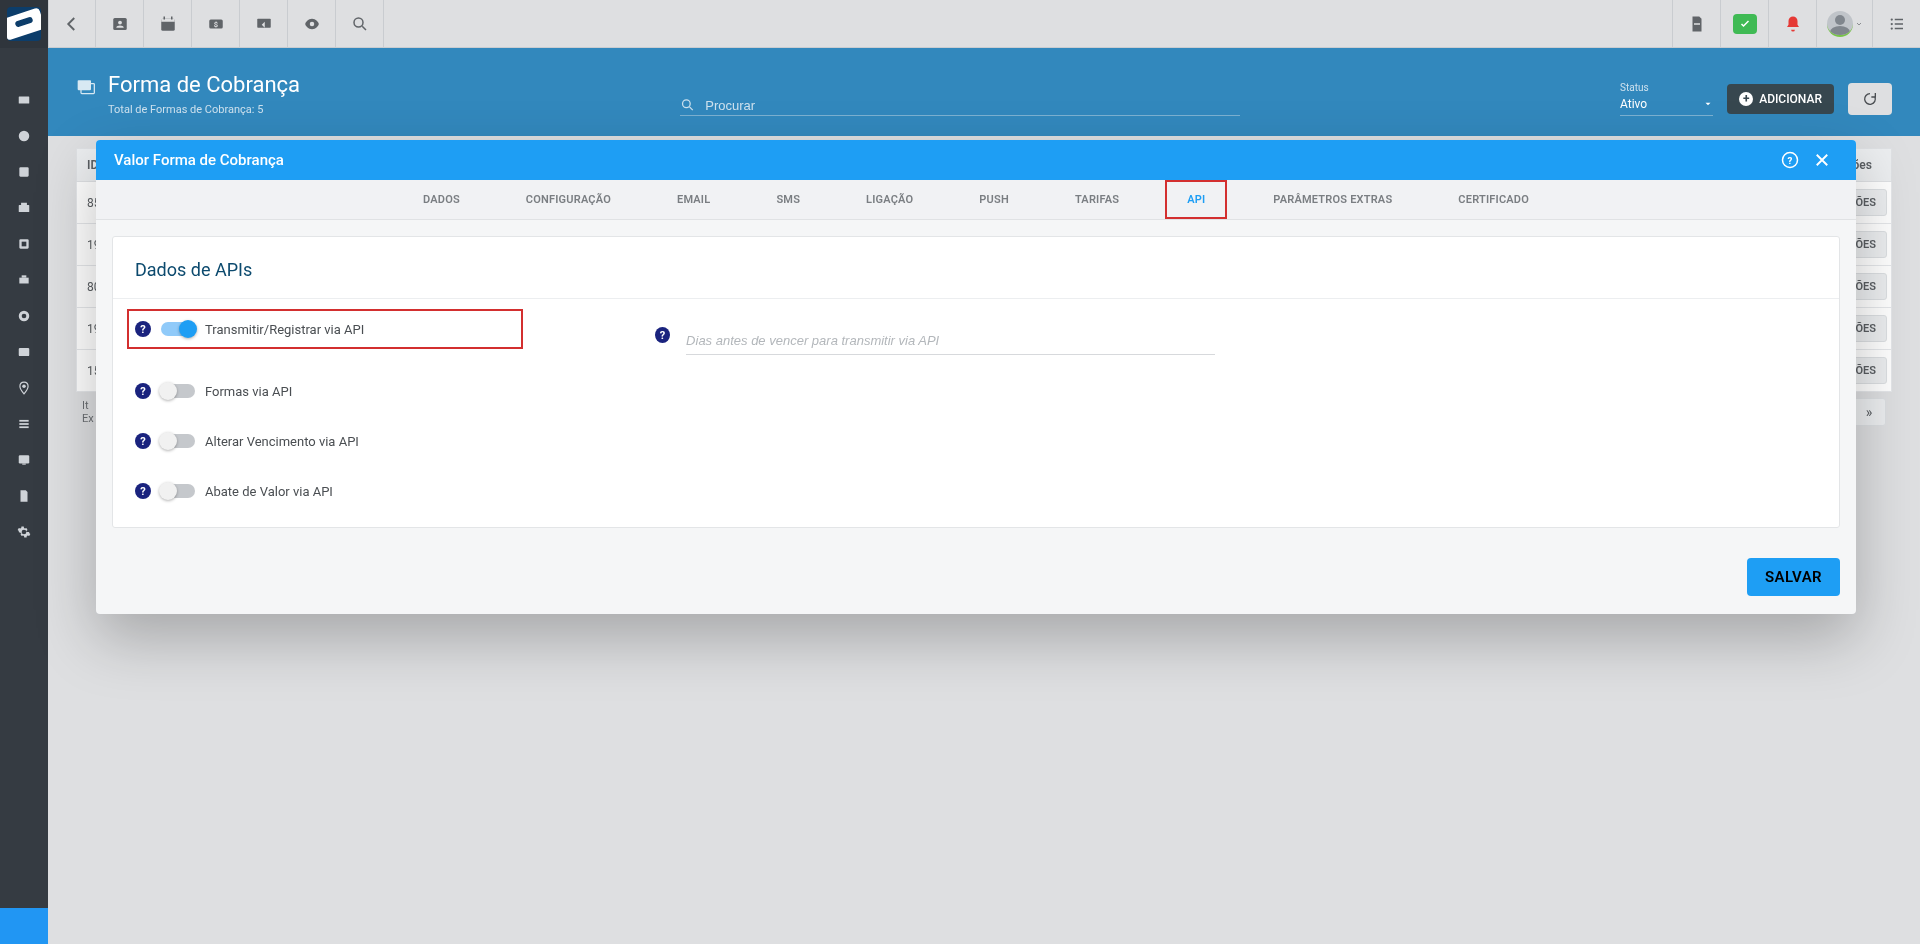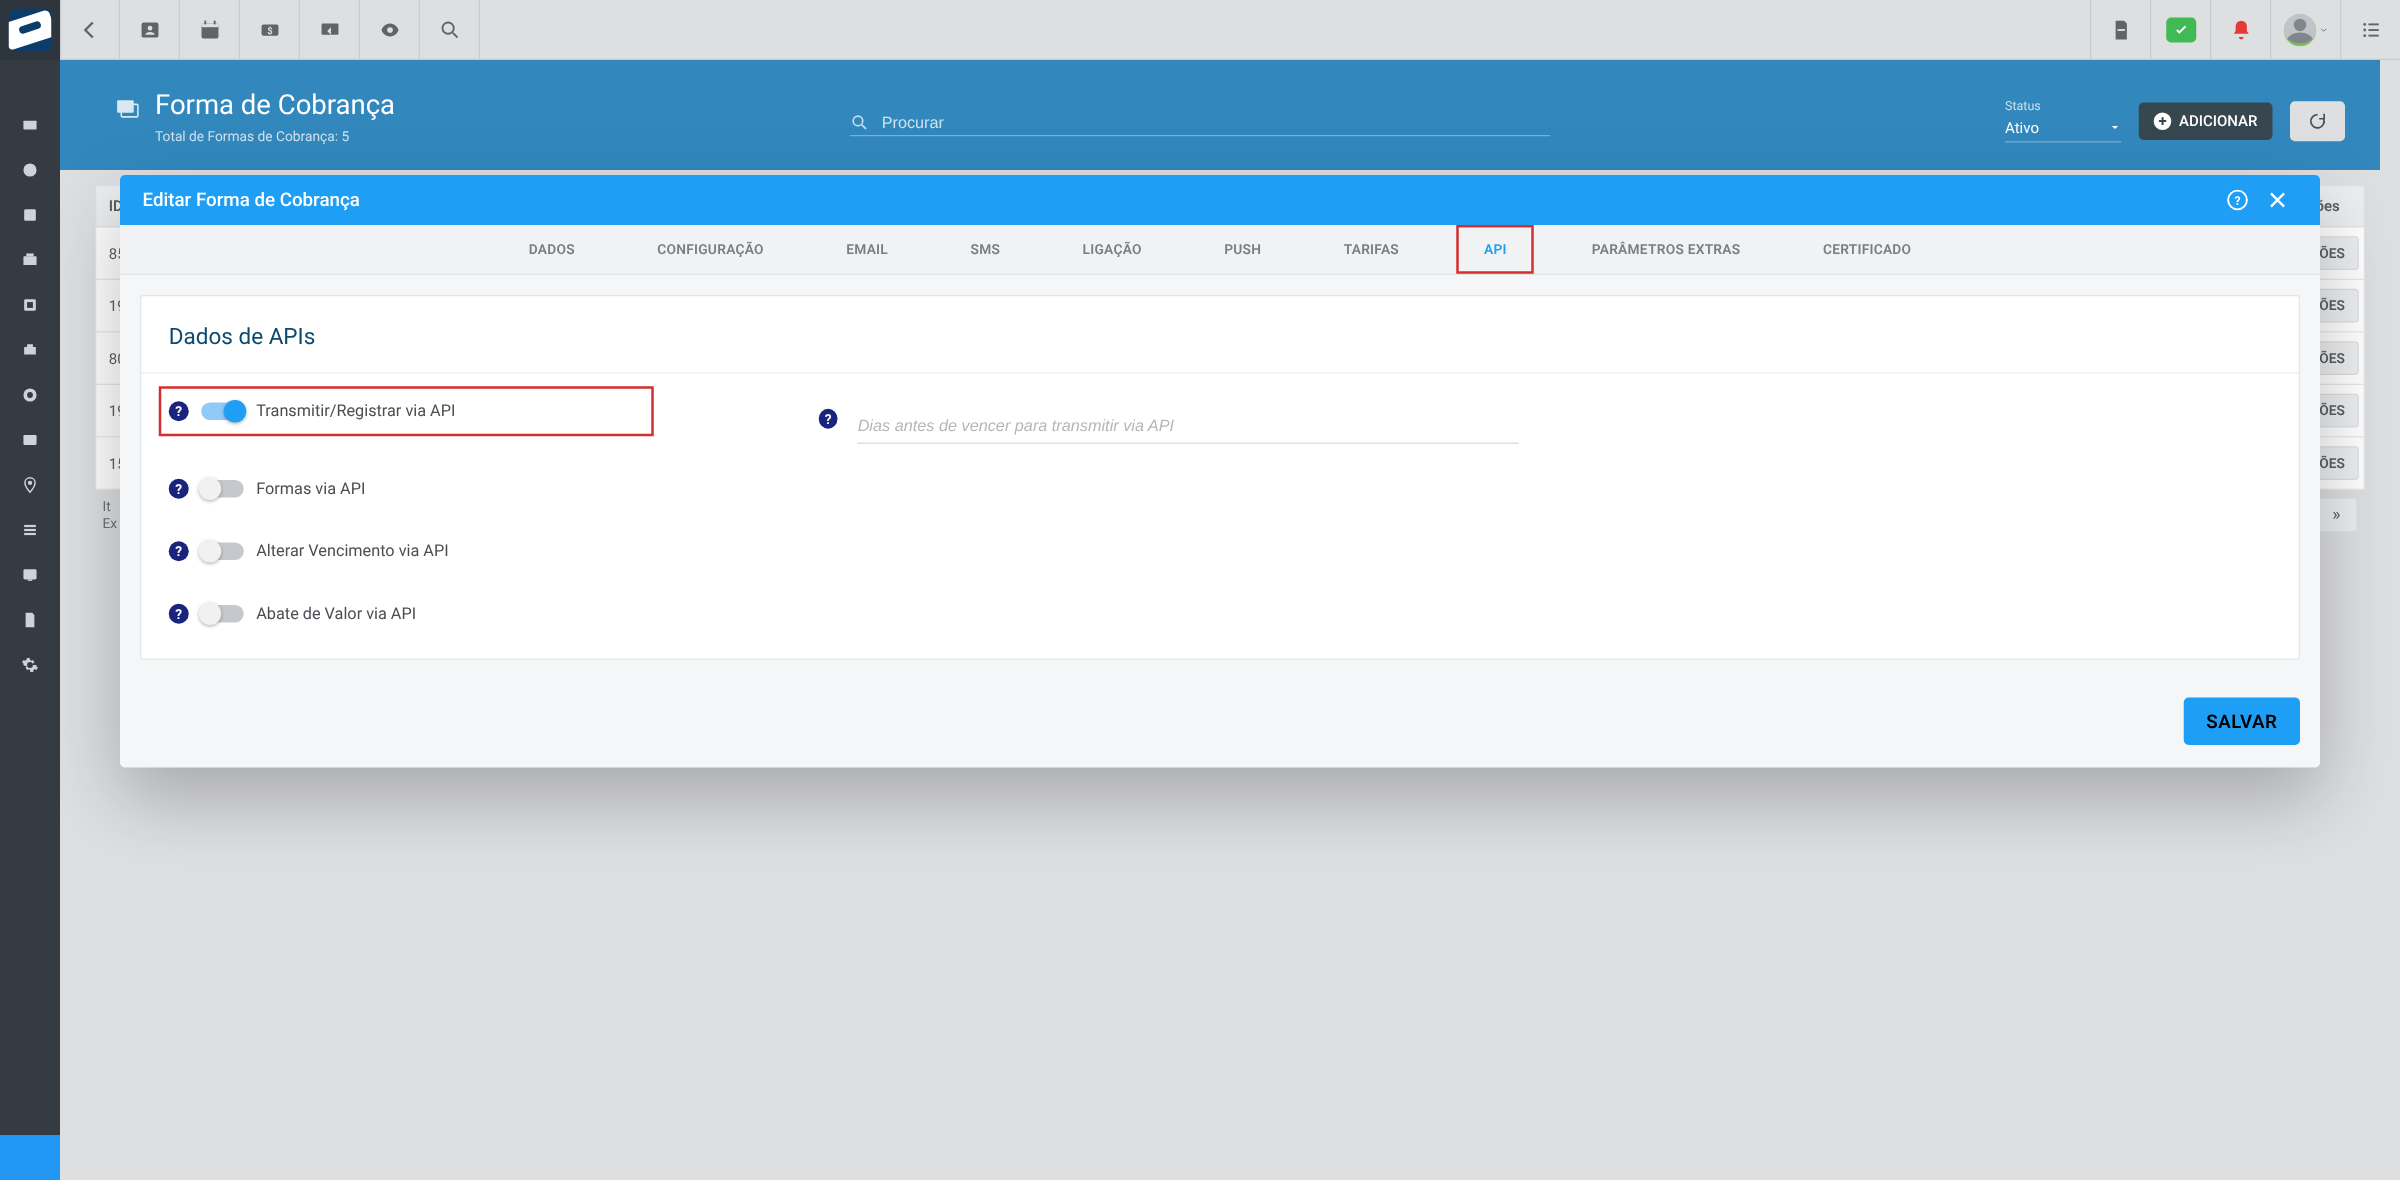--- a/index.html
+++ b/index.html
@@ -25,21 +25,21 @@
 .tb-right { display: flex; align-items: stretch; }
 .tb-right .tb-btn { border-left: 1px solid #c9ccd0; border-right: none; }
 .tb-check { color: #fff; background: #3fba54; border-radius: 4px; width: 24px; height: 20px; display: flex; align-items: center; justify-content: center; }
 .tb-bell { color: #e53935; }
 .tb-avatar { width: 56px; display: flex; align-items: center; justify-content: center; gap: 2px; border-left: 1px solid #c9ccd0; cursor: pointer; }
 .avatar-circle { width: 26px; height: 26px; background: #c0c4c9; border-radius: 50%; position: relative; overflow: hidden; border-bottom: 2px solid #78c449; }
 .avatar-circle::before { content: ""; position: absolute; width: 10px; height: 10px; background: #80868d; border-radius: 50%; top: 4px; left: 8px; }
 .avatar-circle::after { content: ""; position: absolute; width: 20px; height: 12px; background: #80868d; border-radius: 50% 50% 0 0; top: 15px; left: 3px; }
 
 
-.page-header { position: absolute; left: 48px; right: 16px; top: 48px; background: #3288bd; padding: 24px 28px 20px 44px; display: flex; align-items: center; color: #fff; }
+.page-header { position: absolute; left: 48px; right: 0; top: 48px; background: #3288bd; padding: 24px 28px 20px 28px; display: flex; align-items: flex-end; color: #fff; }
 .ph-left { flex: 0 0 auto; display: flex; align-items: flex-start; gap: 12px; }
 .ph-icon svg { width: 20px; height: 20px; fill: #d8e9f3; margin-top: 4px; }
 .ph-title { font-size: 22px; font-weight: 400; }
 .ph-sub { font-size: 11px; color: #cde1ee; margin-top: 6px; }
 .ph-center { flex: 1; display: flex; justify-content: center; }
 .ph-search { display: flex; align-items: center; gap: 10px; border-bottom: 1px solid #7cb1d1; width: 560px; padding-bottom: 2px; margin-top: 10px; }
 .ph-search svg { width: 16px; height: 16px; fill: #cde1ee; }
 .ph-search input { background: transparent; border: none; outline: none; color: #fff; font-size: 13px; width: 100%; }
 .ph-search input::placeholder { color: #cde1ee; }
 .ph-right { flex: 0 0 auto; display: flex; align-items: center; gap: 14px; margin-top: 6px; }
@@ -350,21 +350,21 @@
     <div>
       <div>It</div>
       <div>Ex</div>
     </div>
     <div class="pag-next">»</div>
   </div>
 </div>
 
 <div class="modal">
   <div class="modal-header">
-    <span>Editar Forma de Cobrança</span>
+    <span>Valor Forma de Cobrança</span>
     <span class="hspace"></span>
     <span class="hicon">
         <svg viewBox="0 0 24 24">
           <circle cx="12" cy="12" r="10" fill="none" stroke="#fff" stroke-width="2"></circle>
           <text x="12" y="17" text-anchor="middle" font-size="13" fill="#fff" font-weight="700">?</text>
         </svg>
       </span>
     <span class="hicon">
         <svg viewBox="0 0 24 24">
           <path d="M5 5l14 14M19 5L5 19" stroke="#fff" stroke-width="2.5"></path>

